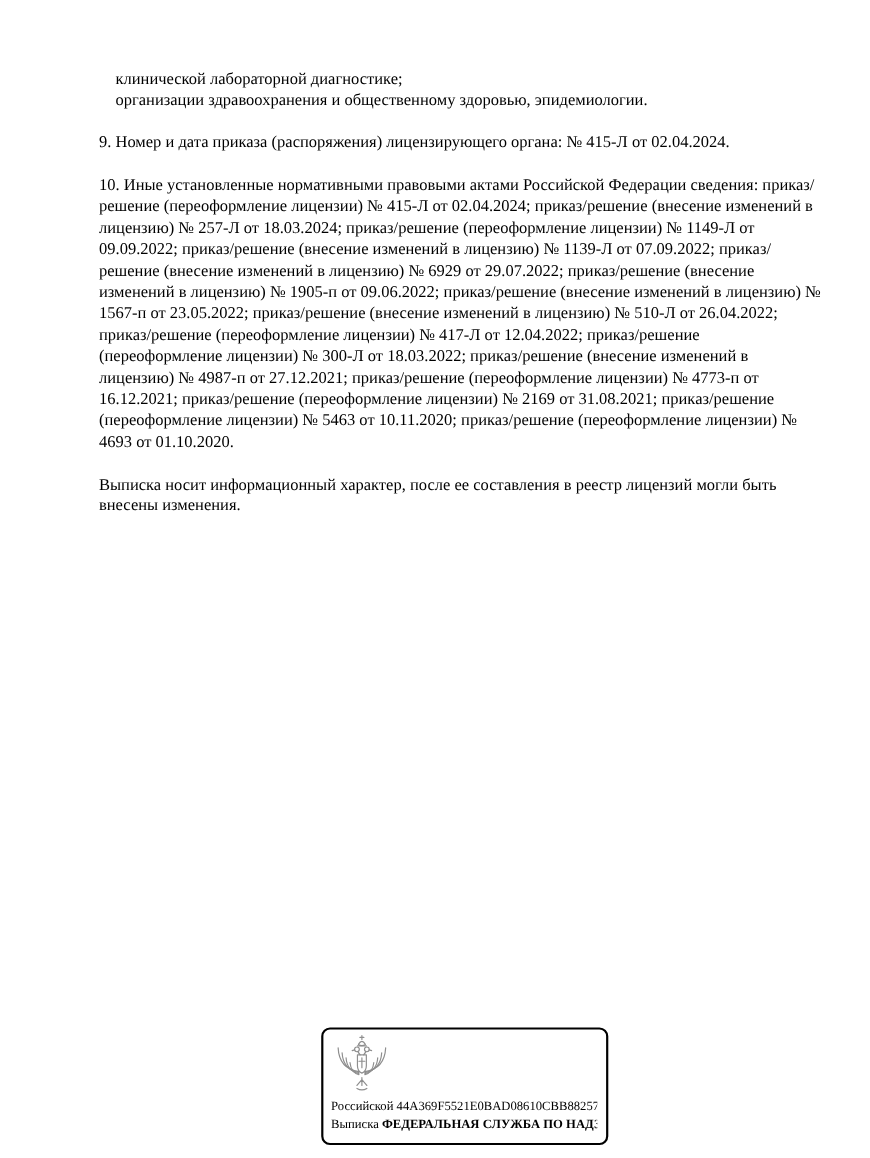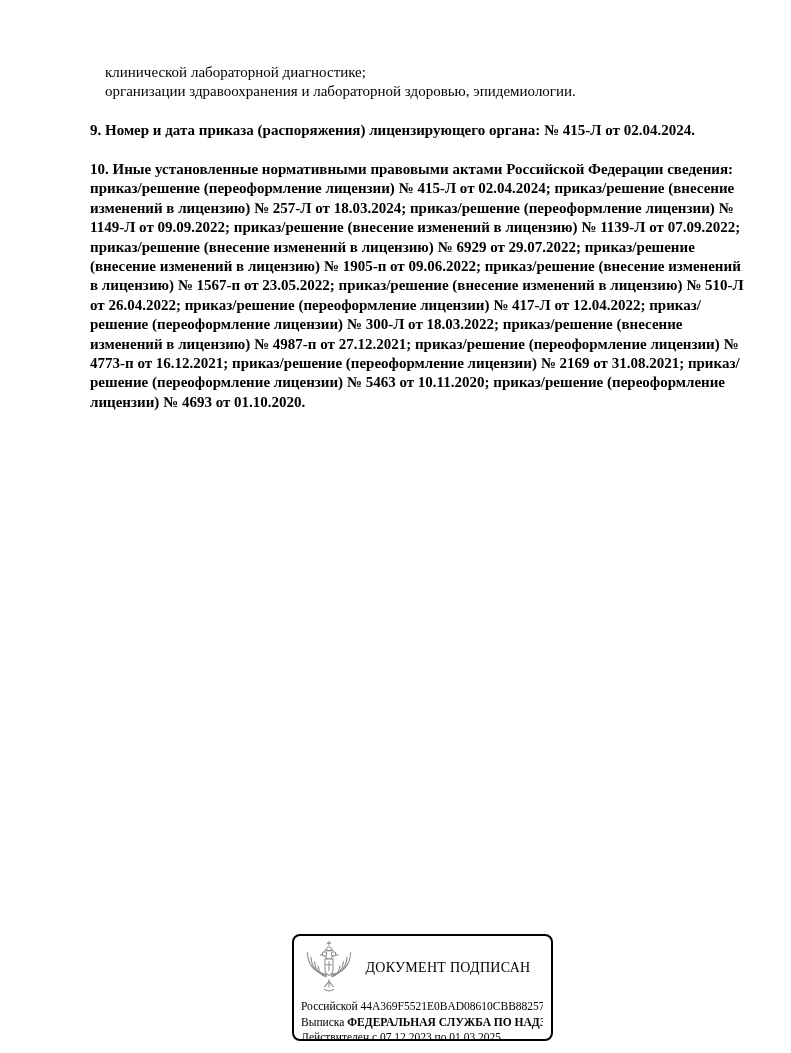--- a/index.html
+++ b/index.html
@@ -23,21 +23,20 @@
     width: 657px;
     font-size: 15px;
     line-height: 19.4px;
     text-align: left;
   }
   .indent-line {
     padding-left: 15px;
   }
   .para {
     margin: 19.4px 0 0 0;
-    font-weight: bold;
   }
   
   .stamp {
     position: absolute;
     left: 292px;
     top: 934px;
     width: 261px;
     height: 107px;
     box-sizing: border-box;
     border: 2px solid #000000;
@@ -78,26 +77,27 @@
     font-weight: bold;
   }
 </style>
 </head>
 <body>
 
 <div class="page">
 
   <div class="doc-content">
     <div class="indent-line">клинической лабораторной диагностике;</div>
-    <div class="indent-line">организации здравоохранения и лабораторной здоровью, эпидемиологии.</div>
+    <div class="indent-line">организации здравоохранения и общественному здоровью, эпидемиологии.</div>
 
     <p class="para">9. Номер и дата приказа (распоряжения) лицензирующего органа: № 415-Л от 02.04.2024.</p>
 
     <p class="para">10. Иные установленные нормативными правовыми актами Российской Федерации сведения: приказ/решение (переоформление лицензии) № 415-Л от 02.04.2024; приказ/решение (внесение изменений в лицензию) № 257-Л от 18.03.2024; приказ/решение (переоформление лицензии) № 1149-Л от 09.09.2022; приказ/решение (внесение изменений в лицензию) № 1139-Л от 07.09.2022; приказ/решение (внесение изменений в лицензию) № 6929 от 29.07.2022; приказ/решение (внесение изменений в лицензию) № 1905-п от 09.06.2022; приказ/решение (внесение изменений в лицензию) № 1567-п от 23.05.2022; приказ/решение (внесение изменений в лицензию) № 510-Л от 26.04.2022; приказ/решение (переоформление лицензии) № 417-Л от 12.04.2022; приказ/решение (переоформление лицензии) № 300-Л от 18.03.2022; приказ/решение (внесение изменений в лицензию) № 4987-п от 27.12.2021; приказ/решение (переоформление лицензии) № 4773-п от 16.12.2021; приказ/решение (переоформление лицензии) № 2169 от 31.08.2021; приказ/решение (переоформление лицензии) № 5463 от 10.11.2020; приказ/решение (переоформление лицензии) № 4693 от 01.10.2020.</p>
 
+    <p class="para">Выписка носит информационный характер, после ее составления в реестр лицензий могли быть внесены изменения.</p>
   </div>
 
   <div class="stamp">
     <div class="stamp-top">
       <span class="stamp-emblem">
         <svg width="54" height="54" viewBox="0 0 60 60" fill="none" stroke="#8f8f8f" stroke-width="1.2" stroke-linecap="round" stroke-linejoin="round">
 
           <path d="M30 1.5 v4 M28 3.5 h4"></path>
 
           <path d="M26.5 10.5 q3.5 -6 7 0 q-3.5 2.5 -7 0 z"></path>
@@ -119,30 +119,28 @@
           <path d="M33 41 Q41 39 42 29"></path>
 
           <path d="M25.5 21 h9 v11 q0 5.5 -4.5 7.5 q-4.5 -2 -4.5 -7.5 z"></path>
           <path d="M30 24 v10 M27 27.5 h6"></path>
 
           <path d="M30 44 v8 M30 46 l-5 6 M30 46 l5 6"></path>
           <path d="M25 55 q5 3 10 0"></path>
         </svg>
       </span>
       <div class="stamp-title">
-        <div>ДОКУМЕНТ ПОДПИСАН</div>
       </div>
     </div>
 
     <div class="stamp-lines">
       <div>
         <span>Российской</span>
         <span>44A369F5521E0BAD08610CBB88257ED3</span>
       </div>
       <div>
         <span>Выписка</span>
         <b>ФЕДЕРАЛЬНАЯ СЛУЖБА ПО НАДЗОРУ В С</b>
       </div>
-      <div>Действителен с 07.12.2023 по 01.03.2025</div>
     </div>
   </div>
 
 </div>
 
 </body></html>

